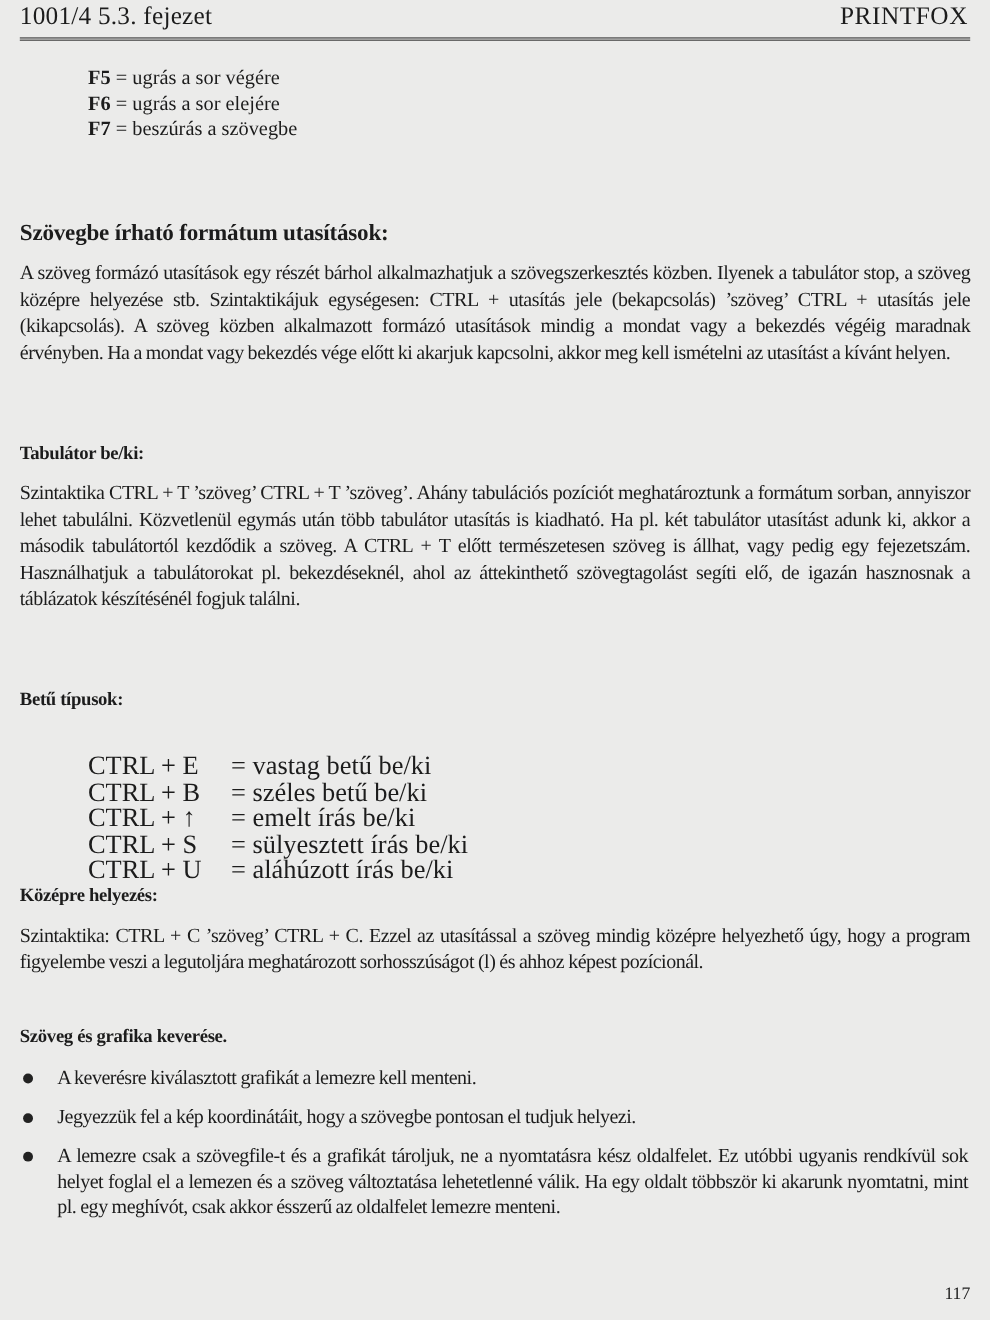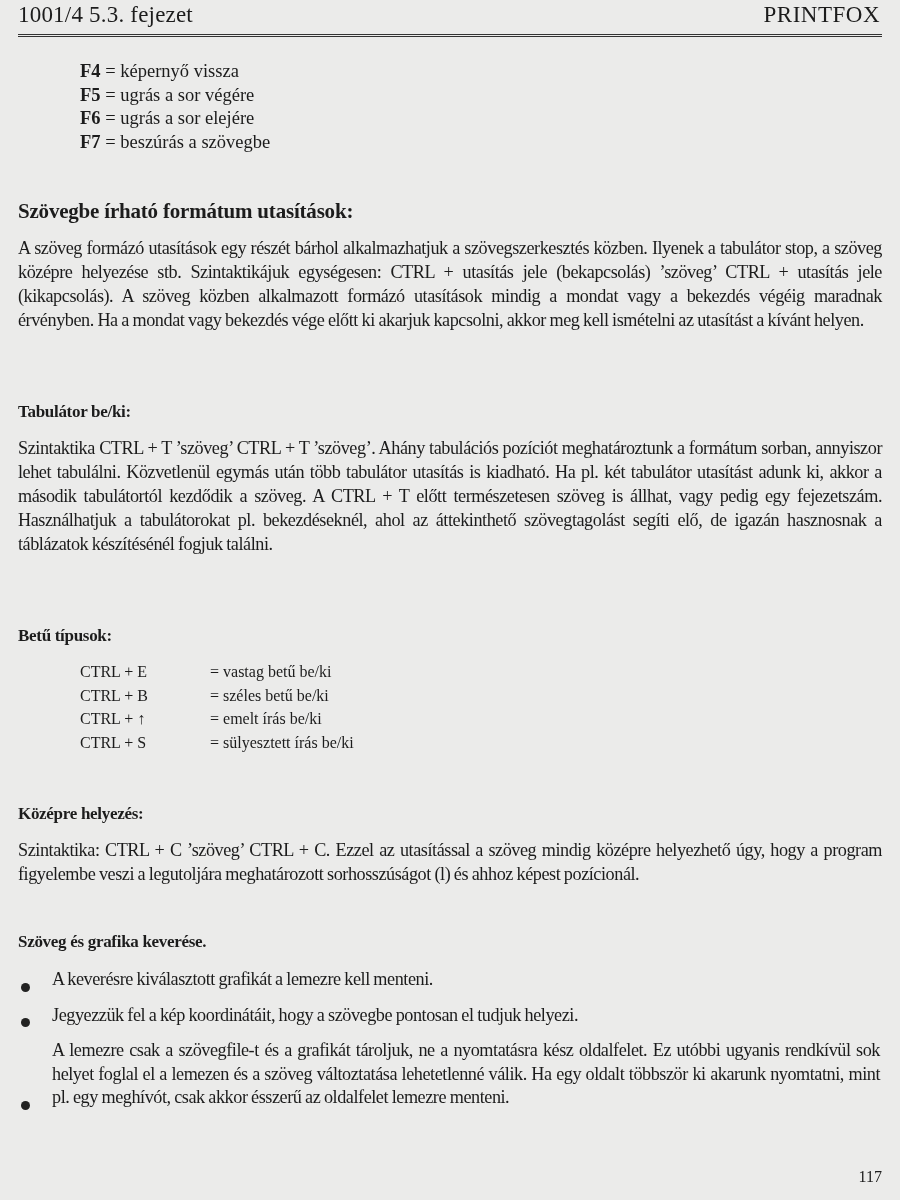--- a/index.html
+++ b/index.html
@@ -27,26 +27,26 @@
     .para {
       position: absolute; left: 18px; width: 864px;
       font-size: 18.2px; line-height: 24px; text-align: justify;
       letter-spacing: -0.45px; word-spacing: -0.5px;
       transform-origin: left top;
     }
     .h2 {
       position: absolute; left: 18px;
       font-weight: bold; font-size: 17px; letter-spacing: -0.3px;
     }
-    .ctrl-list { position: absolute; left: 80px; top: 660px; font-size: 16px; line-height: 23.5px; }
+    .ctrl-list { position: absolute; left: 80px; top: 686px; font-size: 24px; line-height: 23.5px; }
     .ctrl-row { display: flex; }
     .ctrl-key { width: 130px; white-space: pre; }
     .ctrl-desc { white-space: pre; }
     .bullets { position: absolute; left: 18px; top: 968px; width: 864px; }
-    .bullet { display: flex; margin-bottom: 12px; align-items: flex-end; }
+    .bullet { display: flex; margin-bottom: 12px; }
     .bullet-dot {
       width: 9px; height: 9px; border-radius: 50%; background: #222;
       margin-top: 8px; margin-left: 3px; margin-right: 22px; flex: 0 0 auto;
     }
     .bullet-text {
       font-size: 18.2px; line-height: 23.5px; text-align: justify;
       letter-spacing: -0.45px; word-spacing: -0.5px; width: 828px;
     }
     .page-number { position: absolute; right: 18px; top: 1168px; font-size: 16px; }
     .ghost {
@@ -60,21 +60,20 @@
 <div class="page">
 
   <div class="ghost" style="left:60px; top:40px; width:820px;"></div>
 
   <div class="running-head">
     <span class="rh-left">1001/4  5.3. fejezet</span>
     <span class="rh-right">PRINTFOX</span>
   </div>
 
   <div class="fkeys">
-    <div class="row"><b>F4</b> <span>=</span> <span>képernyő vissza</span></div>
     <div class="row"><b>F5</b> <span>=</span> <span>ugrás a sor végére</span></div>
     <div class="row"><b>F6</b> <span>=</span> <span>ugrás a sor elejére</span></div>
     <div class="row"><b>F7</b> <span>=</span> <span>beszúrás a szövegbe</span></div>
   </div>
 
   <div class="h1">Szövegbe írható formátum utasítások:</div>
 
   <div class="para" style="top:236px;">A szöveg formázó utasítások egy részét bárhol alkalmazhatjuk a szövegszerkesztés közben. Ilyenek a tabulátor stop, a szöveg középre helyezése stb. Szintaktikájuk egységesen: CTRL + utasítás jele (bekapcsolás) ’szöveg’ CTRL + utasítás jele (kikapcsolás). A szöveg közben alkalmazott formázó utasítások mindig a mondat vagy a bekezdés végéig maradnak érvényben. Ha a mondat vagy bekezdés vége előtt ki akarjuk kapcsolni, akkor meg kell ismételni az utasítást a kívánt helyen.</div>
 
   <div class="h2" style="top:402px;">Tabulátor be/ki:</div>
@@ -91,20 +90,24 @@
         <span class="ctrl-desc">= széles betű be/ki</span>
       </div>
     <div class="ctrl-row">
         <span class="ctrl-key">CTRL + ↑</span>
         <span class="ctrl-desc">= emelt írás be/ki</span>
       </div>
     <div class="ctrl-row">
         <span class="ctrl-key">CTRL + S</span>
         <span class="ctrl-desc">= sülyesztett írás be/ki</span>
       </div>
+    <div class="ctrl-row">
+        <span class="ctrl-key">CTRL + U</span>
+        <span class="ctrl-desc">= aláhúzott írás be/ki</span>
+      </div>
   </div>
 
   <div class="h2" style="top:804px;">Középre helyezés:</div>
   <div class="para" style="top:838px;">Szintaktika: CTRL + C ’szöveg’ CTRL + C. Ezzel az utasítással a szöveg mindig középre helyezhető úgy, hogy a program figyelembe veszi a legutoljára meghatározott sorhosszúságot (l) és ahhoz képest pozícionál.</div>
 
   <div class="h2" style="top:932px;">Szöveg és grafika keverése.</div>
   <div class="bullets">
     <div class="bullet">
       <span class="bullet-dot"></span>
       <span class="bullet-text">A keverésre kiválasztott grafikát a lemezre kell menteni.</span>

